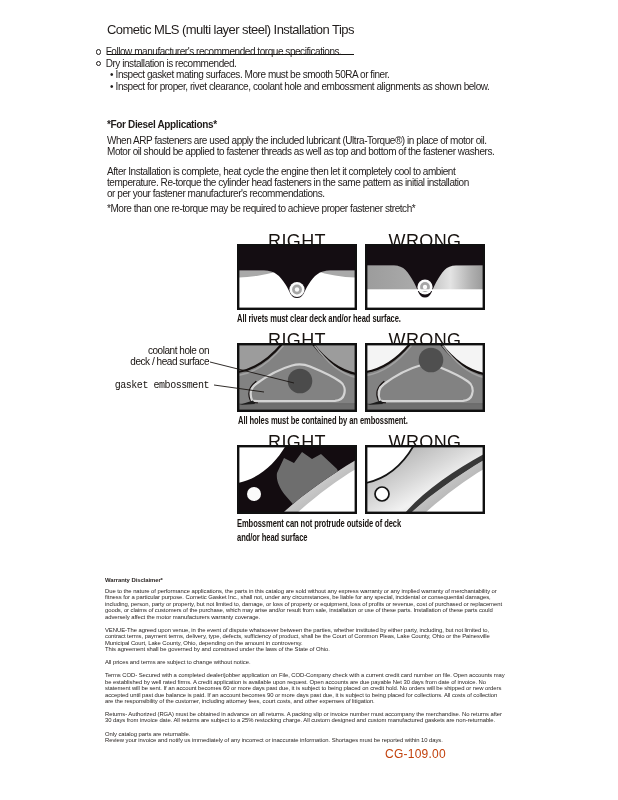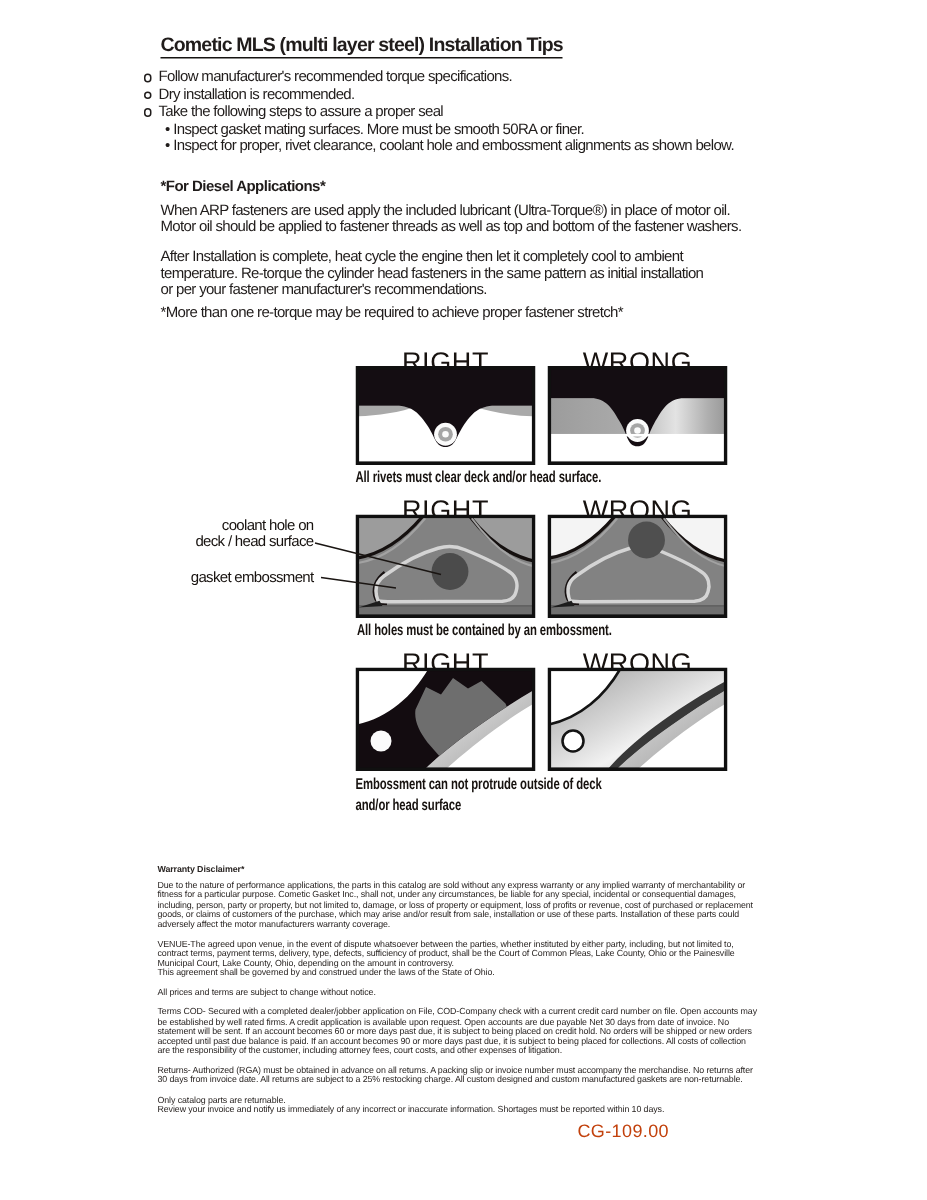--- a/index.html
+++ b/index.html
@@ -5,22 +5,22 @@
   html,body{margin:0;padding:0;background:#e8e8e8;}
   .page{
     position:relative;width:618px;height:800px;background:#ffffff;
     font-family:"Liberation Sans","DejaVu Sans",sans-serif;color:#201c1b;
     overflow:hidden;margin:0 auto;
   }
   .abs{position:absolute;}
   .ln{white-space:nowrap;}
   
   .doc-title{
-    left:107px;top:22px;font-size:13px;font-weight:700;letter-spacing:-0.55px;
-    border-bottom:1.6px solid #161412;padding-bottom:1px;
+    left:107px;top:22px;font-size:13px;font-weight:400;letter-spacing:-0.55px;
+    border-bottom:1.6px solid #161412;padding-bottom:17px;
   }
   .bullets{left:96px;top:46px;font-size:10px;letter-spacing:-0.45px;line-height:11.5px;}
   .b-item{display:flex;align-items:flex-start;}
   .b-item .odot{flex:0 0 auto;width:3.2px;height:3.2px;border:1px solid #201c1b;border-radius:50%;margin:3.4px 4.5px 0 0;}
   .b-sub{display:flex;align-items:flex-start;margin-left:14px;}
   .b-sub .fdot{flex:0 0 auto;font-size:10px;margin-right:2.5px;}
   .diesel-h{left:107px;top:119px;font-size:10px;font-weight:700;letter-spacing:-0.35px;}
   .bodyp{font-size:10px;letter-spacing:-0.45px;line-height:11.4px;}
   
   .dg-title{width:120px;text-align:center;font-size:18px;font-weight:400;letter-spacing:0.4px;color:#17120f;}
@@ -42,24 +42,20 @@
 
   <div class="abs bullets">
     <div class="b-item">
         <span class="odot"></span>
         <span class="ln">Follow manufacturer's recommended torque specifications.</span>
       </div>
     <div class="b-item">
         <span class="odot"></span>
         <span class="ln">Dry installation is recommended.</span>
       </div>
-    <div class="b-item">
-        <span class="odot"></span>
-        <span class="ln">Take the following steps to assure a proper seal</span>
-      </div>
     <div class="b-sub">
         <span class="fdot">•</span>
         <span class="ln">Inspect gasket mating surfaces.  More must be smooth 50RA or finer.</span>
       </div>
     <div class="b-sub">
         <span class="fdot">•</span>
         <span class="ln">Inspect for proper, rivet clearance, coolant hole and embossment alignments as shown below.</span>
       </div>
   </div>
 
@@ -114,21 +110,21 @@
     <rect x="1.2" y="1.2" width="117.6" height="63.6" fill="none" stroke="#101010" stroke-width="2.4"></rect>
   </svg>
 
   <div class="abs dg-cap" style="left:237px;top:311.5px;">All rivets must clear deck and/or head surface.</div>
 
   <div class="abs dg-title" style="left:237px;top:330px;">RIGHT</div>
   <div class="abs dg-title" style="left:365px;top:330px;">WRONG</div>
 
   <div class="abs lbl" style="top:345px;">coolant hole on</div>
   <div class="abs lbl" style="top:356px;">deck / head surface</div>
-  <div class="abs lbl" style="top:379.5px;">gasket embossment</div>
+  <div class="abs lbl" style="top:379.5px;font-family:Liberation Mono, monospace;">gasket embossment</div>
 
   <svg class="abs dg-svg" style="left:237px;top:343px;" width="120" height="69" viewBox="0 0 120 69">
     <rect x="1" y="1" width="118" height="67" fill="#828282"></rect>
     <path d="M1,29 C20,26 34,14 45,1 H1 Z" fill="#9c9c9c"></path>
     <path d="M119,31 C100,27 86,14 76,1 H119 Z" fill="#9c9c9c"></path>
     <path d="M1,29 C20,26 34,14 45,1" stroke="#15100f" stroke-width="2.2" fill="none"></path>
     <path d="M119,31 C100,27 86,14 76,1" stroke="#15100f" stroke-width="2.2" fill="none"></path>
     <path d="M1,32.5 C21,29.5 35.5,16 46.5,2.5" stroke="#a2a2a2" stroke-width="1.4" fill="none"></path>
     <path d="M119,34.5 C101,30.5 87.5,16 77.5,2.5" stroke="#a2a2a2" stroke-width="1.4" fill="none"></path>
     <path d="M19.5,38.5 C13,43.5 10.8,50 13.5,56.5 C14.5,58.8 17,59.6 21,59.6" stroke="#171111" stroke-width="2" fill="none"></path>

